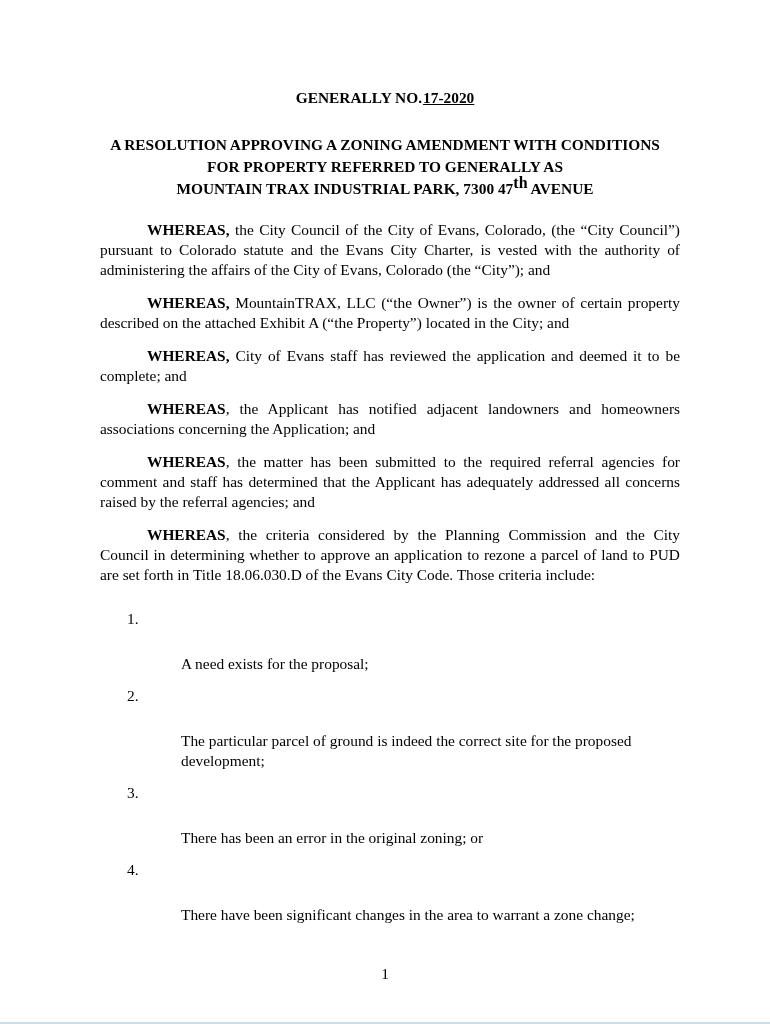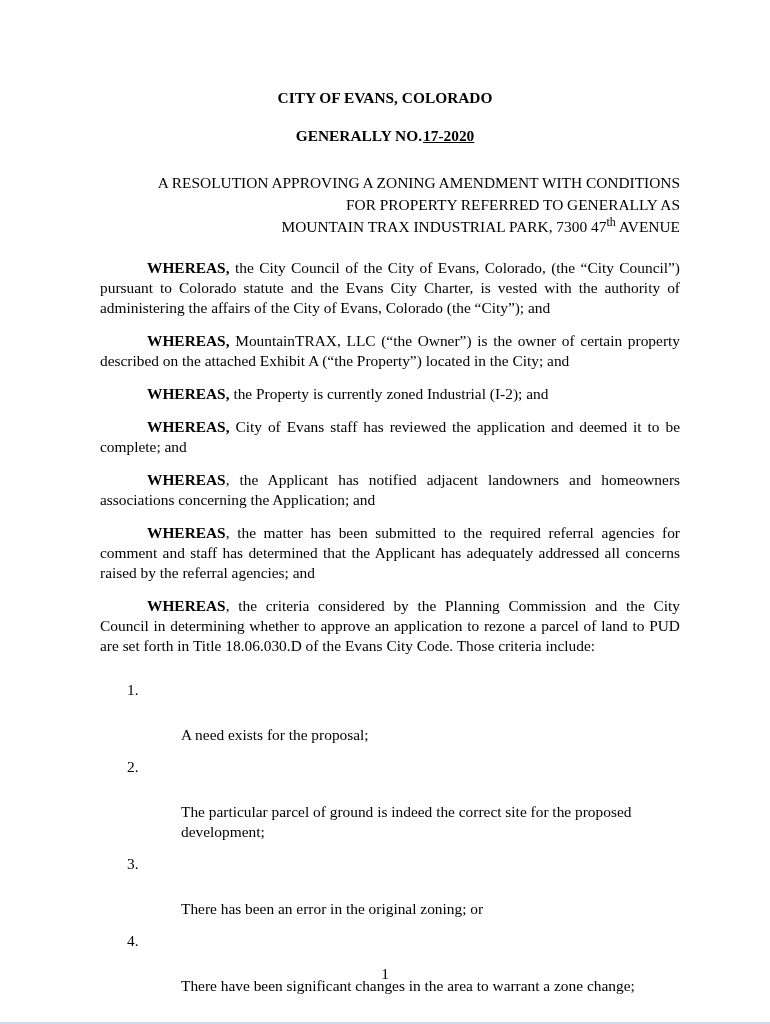--- a/index.html
+++ b/index.html
@@ -31,27 +31,27 @@
   }
   .res-line {
     font-weight: 700;
     text-align: center;
     line-height: 20px;
     margin: 0 0 26px 0;
   }
   .res-num { margin-left: 1px; }
 
   .res-title {
-    font-weight: 400;
-    text-align: right;
+    font-weight: 700;
+    text-align: center;
     line-height: 22px;
     margin: 0 0 20px 0;
   }
   .res-title sup {
-    font-size: 12px;
+    font-size: 16px;
     line-height: 0;
   }
 
   .para {
     margin: 0 0 13px 10px;
     text-align: justify;
     text-indent: 47px;
     line-height: 20px;
   }
 
@@ -79,37 +79,35 @@
     width: 100%;
     text-align: center;
     line-height: 20px;
   }
 </style>
 </head>
 <body>
 
 <div class="page">
 
-  <div class="city-line">CITY OF EVANS, COLORADO</div>
 
   <div class="res-line">
     <span>GENERALLY NO.</span><span class="res-num u">17-2020</span>
   </div>
 
   <div class="res-title">
     <div>A RESOLUTION APPROVING A ZONING AMENDMENT WITH CONDITIONS</div>
     <div>FOR PROPERTY REFERRED TO GENERALLY AS</div>
     <div><span>MOUNTAIN TRAX INDUSTRIAL PARK, 7300 47</span><sup>th</sup><span> AVENUE</span></div>
   </div>
 
   <p class="para"><span class="b">WHEREAS,</span><span> the City Council of the City of Evans, Colorado, (the “City Council”) pursuant to Colorado statute and the Evans City Charter, is vested with the authority of administering the affairs of the City of Evans, Colorado (the “City”); and</span></p>
 
   <p class="para"><span class="b">WHEREAS,</span><span> MountainTRAX, LLC (“the Owner”) is the owner of certain property described on the attached Exhibit A (“the Property”) located in the City; and</span></p>
 
-  <p class="para"><span class="b">WHEREAS,</span><span> the Property is currently zoned Industrial (I-2); and</span></p>
 
 
   <p class="para"><span class="b">WHEREAS,</span><span> City of Evans staff has reviewed the application and deemed it to be complete; and</span></p>
 
 
   <p class="para"><span class="b">WHEREAS</span><span>, the Applicant has notified adjacent landowners and homeowners associations concerning the Application; and</span></p>
 
   <p class="para"><span class="b">WHEREAS</span><span>, the matter has been submitted to the required referral agencies for comment and staff has determined that the Applicant has adequately addressed all concerns raised by the referral agencies; and</span></p>
 
   <p class="para"><span class="b">WHEREAS</span><span>, the criteria considered by the Planning Commission and the City Council in determining whether to approve an application to rezone a parcel of land to PUD are set forth in Title 18.06.030.D of the Evans City Code. Those criteria include:</span></p>

